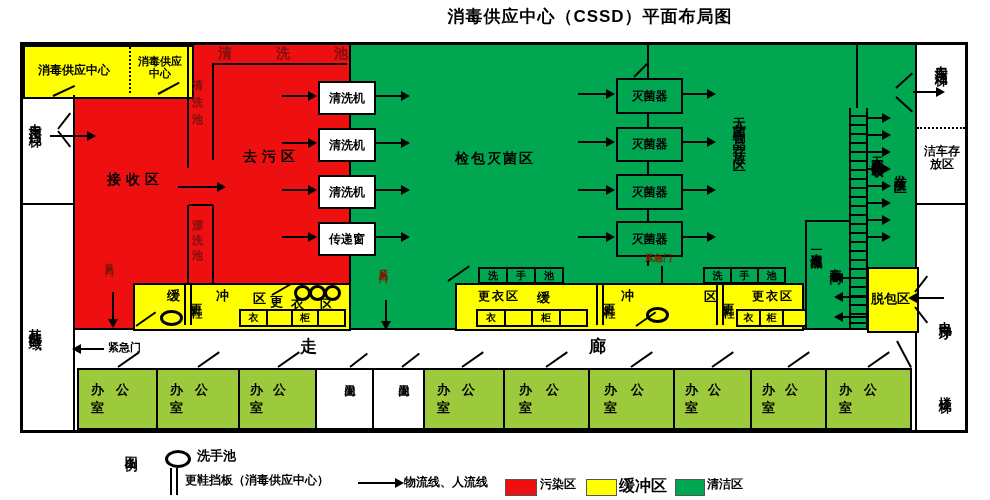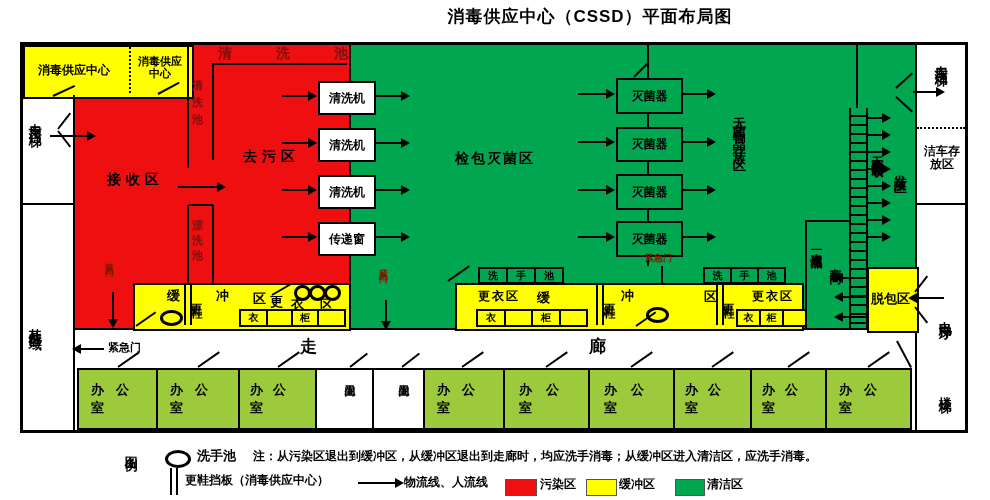--- a/index.html
+++ b/index.html
@@ -242,25 +242,24 @@
   <div class="door" style="left:868px;top:366px;width:26px;transform:rotate(-35deg);"></div>
 
   <div class="door" style="left:53px;top:95px;width:24px;transform:rotate(-25deg);"></div>
   <div class="door" style="left:158px;top:93px;width:24px;transform:rotate(-28deg);"></div>
   <div class="door" style="left:58px;top:128px;width:20px;transform:rotate(-52deg);"></div>
   <div class="door" style="left:58px;top:130px;width:20px;transform:rotate(52deg);"></div>
 
   <div class="lbl vt" style="left:124px;top:446px;font-size:13px;letter-spacing:3px;">图例</div>
   <div class="ring" style="left:165px;top:450px;width:20px;height:12px;"></div>
   <div class="lbl" style="left:197px;top:449px;font-size:13px;">洗手池</div>
-  <div class="lbl" style="left:253px;top:450px;font-size:12px;">注：从污染区退出到缓冲区，从缓冲区退出到走廊时，均应洗手消毒；从缓冲区进入清洁区，应洗手消毒。</div>
   <div class="dbl" style="left:170px;top:468px;height:27px;"></div>
   <div class="lbl" style="left:185px;top:474px;font-size:12px;">更鞋挡板（消毒供应中心）</div>
   <div class="arr-r" style="left:358px;top:482px;width:38px;"></div>
   <div class="lbl" style="left:404px;top:476px;font-size:12px;">物流线、人流线</div>
   <div class="sw" style="left:505px;top:479px;width:30px;height:15px;background:#ee1010;"></div>
   <div class="lbl" style="left:540px;top:478px;font-size:12px;">污染区</div>
   <div class="sw" style="left:586px;top:479px;width:29px;height:15px;background:#ffff00;"></div>
-  <div class="lbl" style="left:619px;top:478px;font-size:12px;">缓冲区</div>
+  <div class="lbl" style="left:619px;top:478px;font-size:16px;">缓冲区</div>
   <div class="sw" style="left:675px;top:479px;width:28px;height:15px;background:#00a650;"></div>
   <div class="lbl" style="left:707px;top:478px;font-size:12px;">清洁区</div>
 
 </div>
 
 </body></html>

